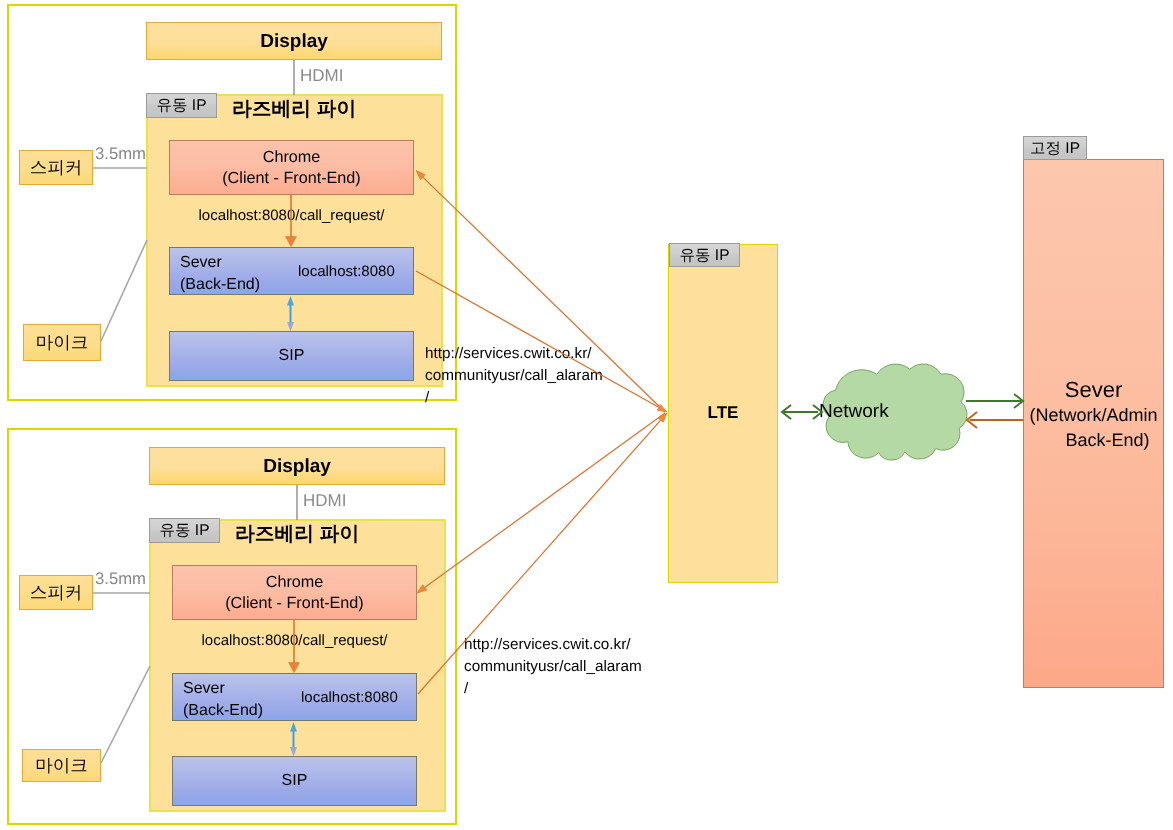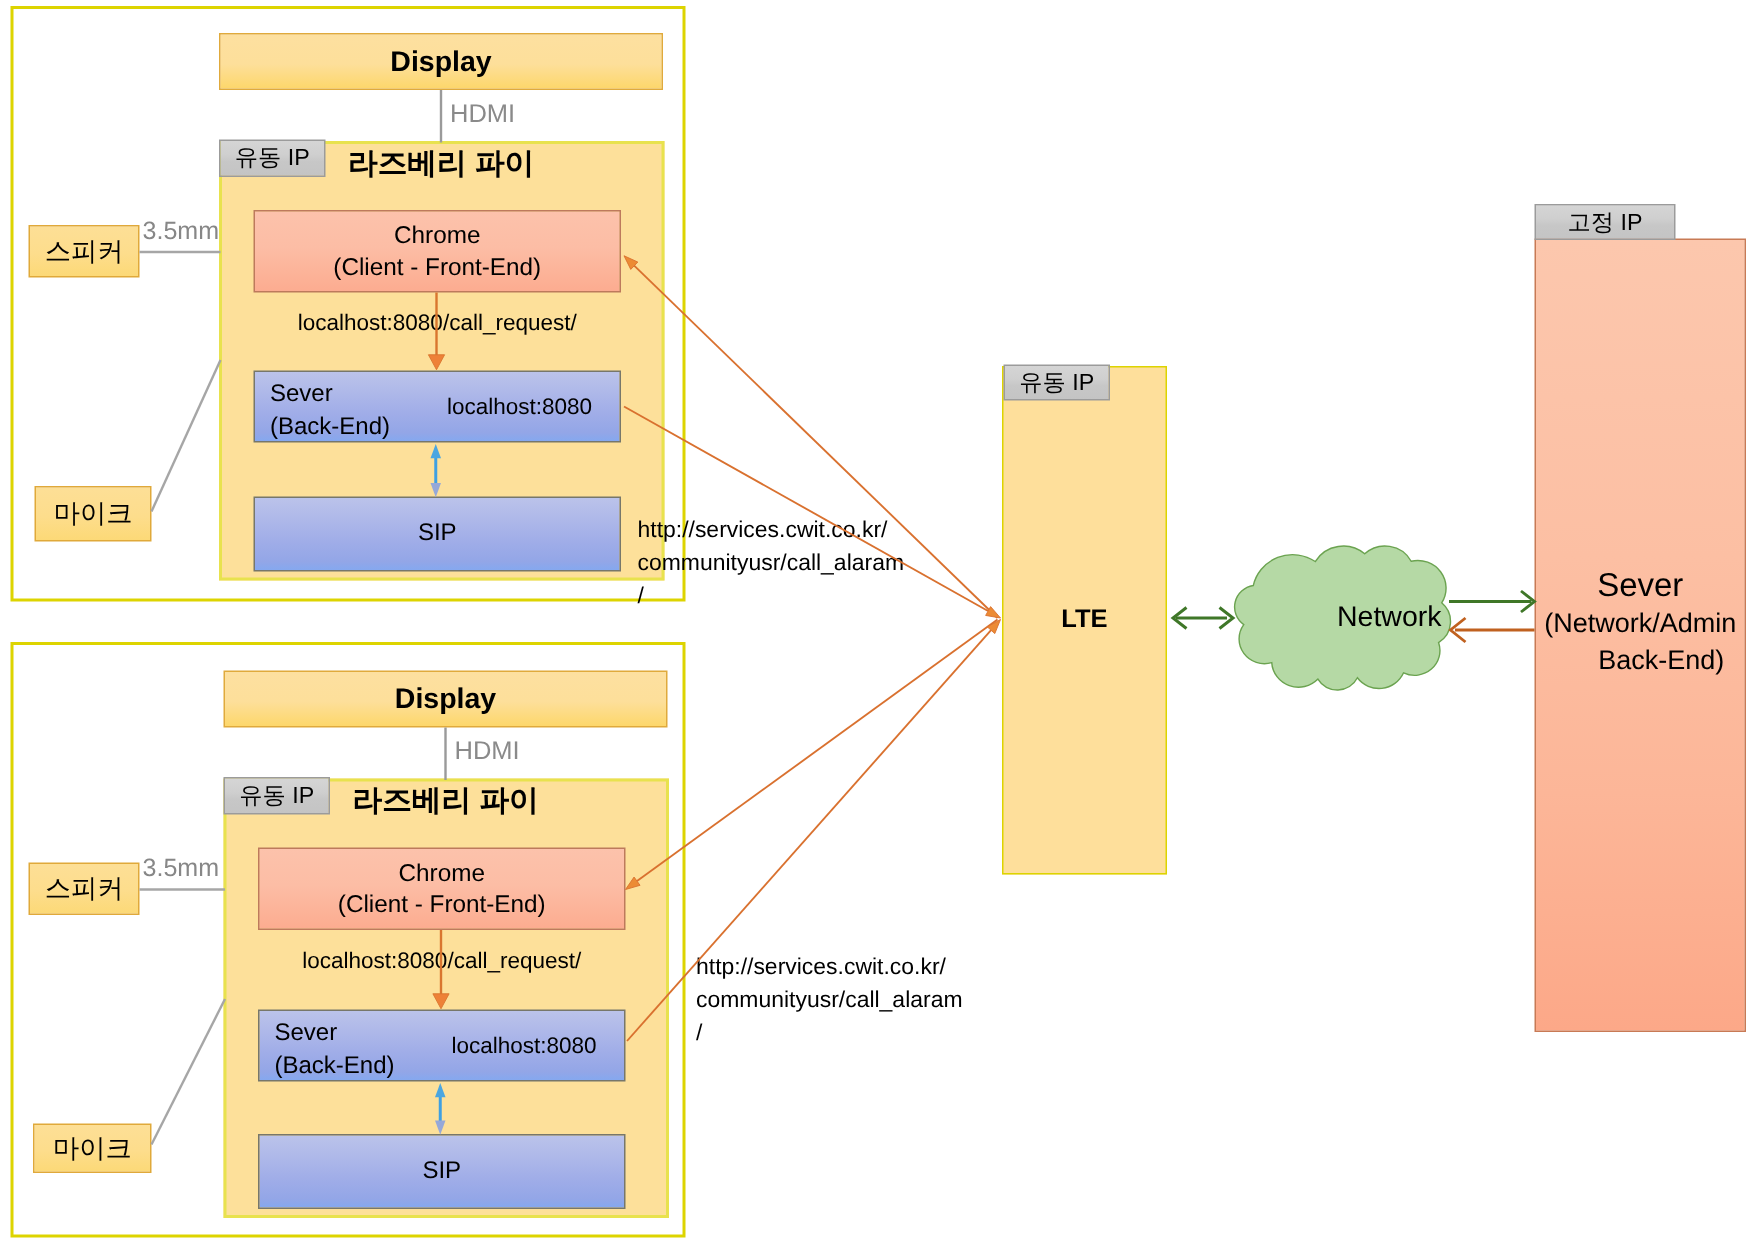--- a/index.html
+++ b/index.html
@@ -155,28 +155,28 @@
 
 <div class="abs" style="left:668px;top:244px;width:110px;height:339px;
             border:1.6px solid #ddd400;background:#fedf9b;"></div>
 <div class="abs badge" style="left:669px;top:243px;width:71px;height:24px;font-size:15.5px;">
   <span>유동 IP</span>
 </div>
 <div class="abs ctr" style="left:669px;top:400px;width:108px;height:24px;font-size:17px;font-weight:bold;">
   <span class="lbl">LTE</span>
 </div>
 
-<div class="abs" style="left:819px;top:401px;width:142px;text-align:right;font-size:19px;z-index:20;">
+<div class="abs" style="left:819px;top:401px;width:142px;text-align:left;font-size:19px;z-index:20;">
   <span>Network</span>
 </div>
 
 <div class="abs" style="left:1023px;top:159px;width:141px;height:529px;
             border:1px solid #c87a55;
             background:linear-gradient(180deg,#fcc7ad 0%,#fcbfa3 40%,#fcb698 70%,#fca888 100%);"></div>
-<div class="abs badge" style="left:1023px;top:136px;width:94px;height:24px;font-size:15.5px;">
+<div class="abs badge" style="left:1023px;top:136px;width:64px;height:24px;font-size:15.5px;">
   <span>고정 IP</span>
 </div>
 <div class="abs" style="left:1023px;top:376px;width:141px;text-align:center;">
   <div class="lbl" style="font-size:22px;line-height:27px;">Sever</div>
   <div class="lbl" style="font-size:18px;line-height:25px;">(Network/Admin</div>
   <div class="lbl" style="font-size:18px;line-height:25px;margin-left:28px;">Back-End)</div>
 </div>
 
 <svg class="layer" viewBox="0 0 1173 830" style="z-index:5;">
 

